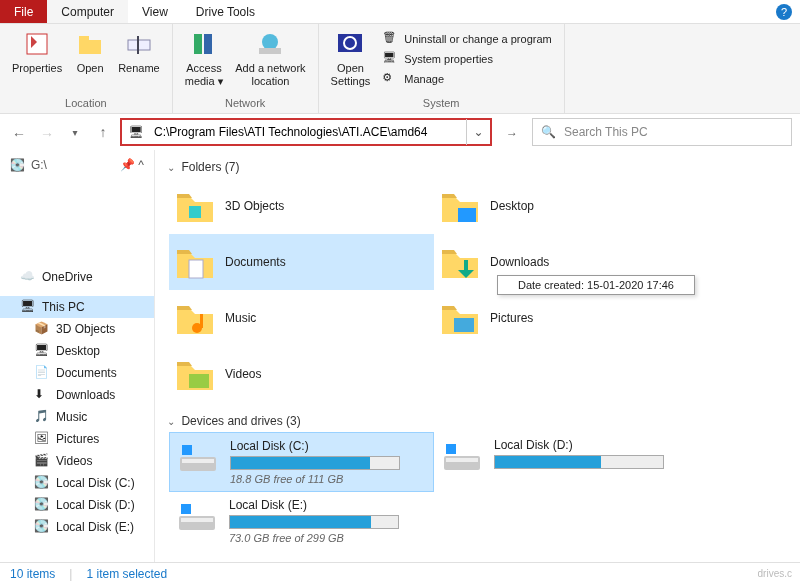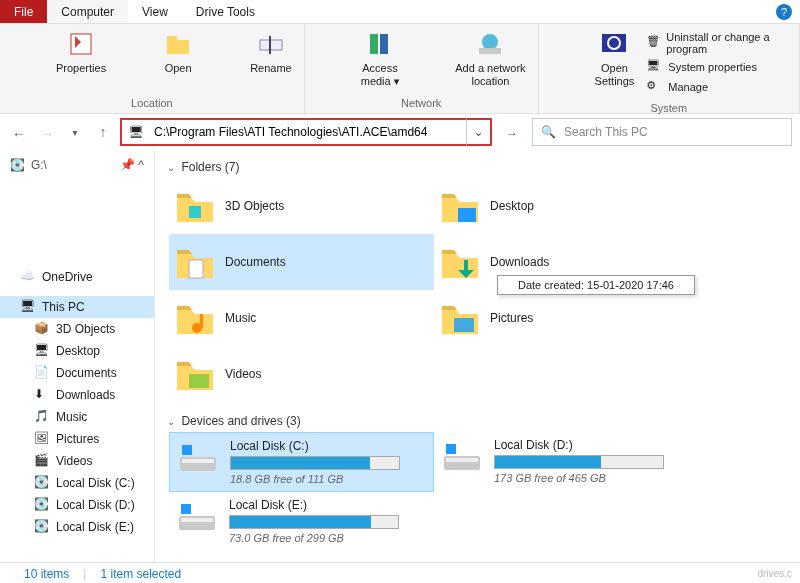--- a/index.html
+++ b/index.html
@@ -10,21 +10,21 @@
 .tab { padding:4px 14px; font-size:12px; display:flex; align-items:center; cursor:default; }
 .tab.file { background:#b91c1c; color:#fff; }
 .tab.active { background:#f5f5f5; }
 .tab-spacer { flex:1; }
 .help-icon { width:16px; height:16px; border-radius:50%; background:#1979ca; color:#fff; display:flex; align-items:center; justify-content:center; font-size:11px; margin:4px 8px; }
 
 
 .ribbon { height:90px; background:#f5f5f5; display:flex; border-bottom:1px solid #e0e0e0; }
 .ribbon-group { display:flex; flex-direction:column; align-items:center; border-right:1px solid #e0e0e0; padding:2px 6px; }
 .ribbon-row { display:flex; flex:1; align-items:flex-start; }
-.ribbon-btn { display:flex; flex-direction:column; align-items:center; padding:2px 6px; font-size:11px; text-align:center; line-height:1.2;margin-left:44px; }
+.ribbon-btn { display:flex; flex-direction:column; align-items:center; padding:2px 6px; font-size:11px; text-align:center; line-height:1.2; }
 .ribbon-btn .ico { width:32px; height:32px; margin-bottom:2px; display:flex; align-items:center; justify-content:center; }
 .ribbon-group-label { font-size:11px; color:#666; padding:2px 0; }
 .ribbon-small { display:flex; flex-direction:column; padding:4px; gap:2px; }
 .ribbon-small-item { display:flex; align-items:center; gap:6px; font-size:11px; padding:1px 2px; }
 .ribbon-small-item .sico { width:16px; height:16px; }
 
 
 .navbar { height:36px; display:flex; align-items:center; padding:4px 8px; gap:6px; }
 .nav-btn { width:22px; height:22px; display:flex; align-items:center; justify-content:center; color:#666; font-size:14px; }
 .addr-wrap { flex:1; display:flex; align-items:center; border:2px solid #c33; height:28px; }
@@ -56,21 +56,21 @@
 .drives-grid { display:flex; flex-wrap:wrap; padding:0 0 0 10px; }
 .drive-item { width:265px; display:flex; gap:10px; padding:6px; }
 .drive-item.selected { background:#cce8ff; border:1px solid #99d1ff; }
 .drive-ico { width:44px; height:40px; flex-shrink:0; }
 .drive-info { display:flex; flex-direction:column; gap:3px; flex:1; }
 .drive-bar { width:170px; height:14px; border:1px solid #aaa; background:#eee; }
 .drive-fill { height:100%; background:#26a0da; }
 .drive-free { font-size:11px; color:#666;font-style:italic; }
 
 
-.status { height:22px; border-top:1px solid #e0e0e0; display:flex; align-items:center; padding:0 24px; gap:14px; font-size:12px; color:#1979ca; }
+.status { height:22px; border-top:1px solid #e0e0e0; display:flex; align-items:center; padding:0 10px; gap:14px; font-size:12px; color:#1979ca; }
 .status .sep { color:#ccc; }
 
 .watermark { position:absolute; bottom:4px; right:8px; font-size:10px; color:#bbb; }
 
 
 .svg-folder { fill:#ffd766; }
 .svg-disk { fill:#c9c9c9; }
 </style>
 </head>
 <body>
@@ -341,21 +341,20 @@
           <div class="drive-ico"><svg width="44" height="40">
               <rect x="4" y="18" width="36" height="14" rx="2" class="svg-disk"></rect>
               <rect x="6" y="20" width="32" height="4" fill="#eee"></rect>
               <rect x="6" y="6" width="10" height="10" fill="#29f"></rect>
             </svg></div>
           <div class="drive-info">
             <div>Local Disk (D:)</div>
             <div class="drive-bar">
               <div class="drive-fill" style="width:63%"></div>
             </div>
-            <div class="drive-free">173 GB free of 465 GB</div>
           </div>
         </div>
         <div class="drive-item">
           <div class="drive-ico"><svg width="44" height="40">
               <rect x="4" y="18" width="36" height="14" rx="2" class="svg-disk"></rect>
               <rect x="6" y="20" width="32" height="4" fill="#eee"></rect>
               <rect x="6" y="6" width="10" height="10" fill="#29f"></rect>
             </svg></div>
           <div class="drive-info">
             <div>Local Disk (E:)</div>

